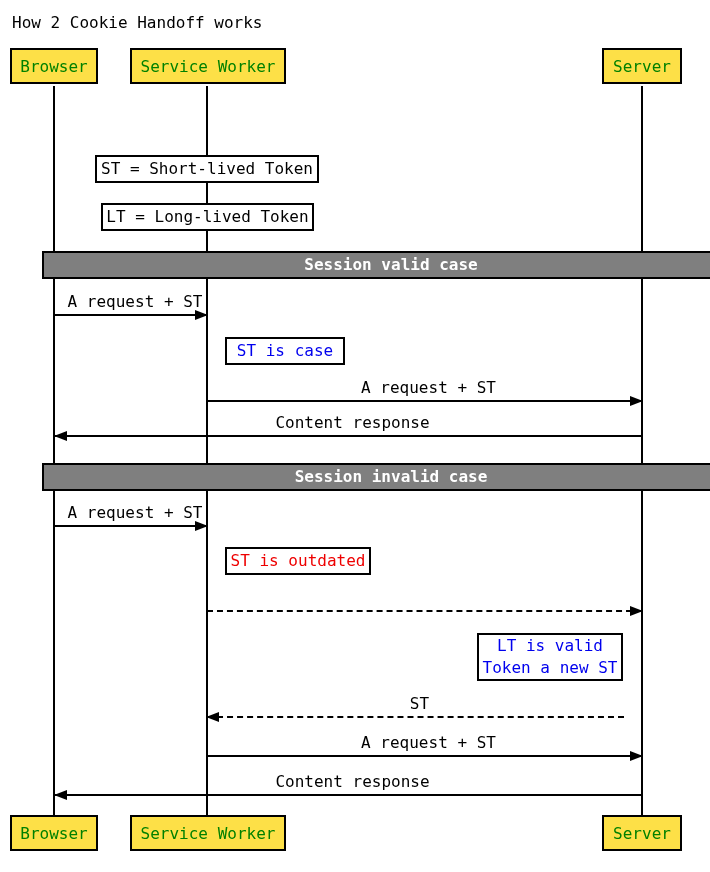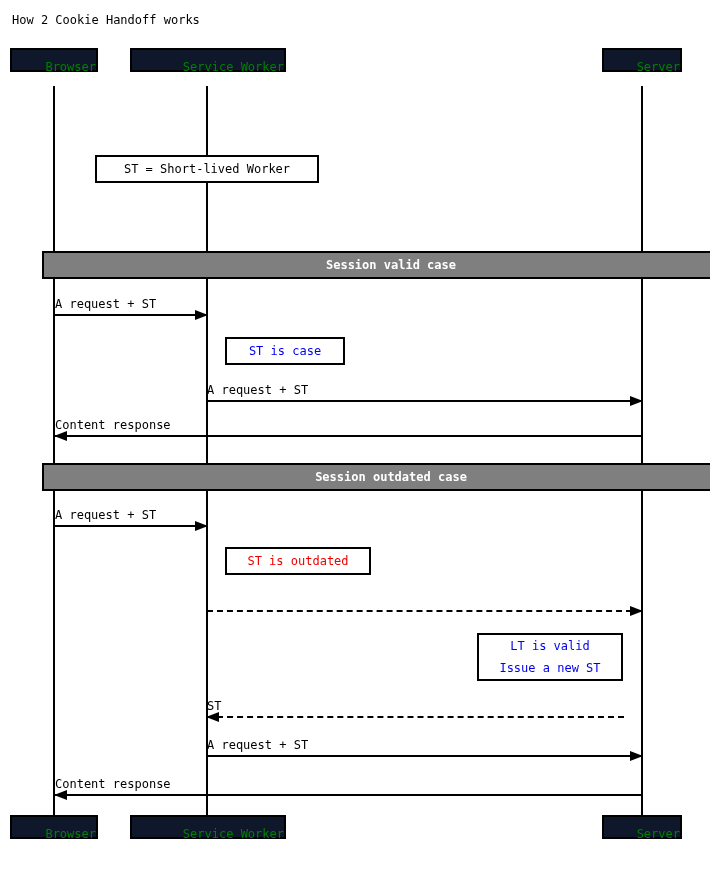--- a/index.html
+++ b/index.html
@@ -10,45 +10,45 @@
     --section-band-text: #ffffff;
     --line: #000000;
   }
   html, body { margin: 0; padding: 0; background: #ffffff; }
   .canvas {
     position: relative;
     width: 710px;
     height: 872px;
     background: #ffffff;
     font-family: "DejaVu Sans Mono", "Liberation Mono", monospace;
-    font-size: 12px;
+    font-size: 16px;
     color: #000000;
     overflow: hidden;
   }
   .title {
     position: absolute;
     left: 12px;
     top: 13px;
     white-space: nowrap;
   }
   .lifeline {
     position: absolute;
     top: 86px;
     height: 730px;
     width: 2px;
     background: var(--line);
   }
   .actor {
     position: absolute;
-    height: 24px;
+    height: 36px;
     border: 2px solid var(--line);
     box-sizing: border-box;
-    background: #0f172a;
+    background: #fde047;
     color: var(--actor-text);
-    text-align: right;
+    text-align: center;
     line-height: 34px;
     white-space: nowrap;
   }
   .note {
     position: absolute;
     height: 28px;
     border: 2px solid var(--line);
     box-sizing: border-box;
     background: #ffffff;
     text-align: center;
@@ -71,22 +71,22 @@
     background: var(--section-band-bg);
     color: var(--section-band-text);
     font-weight: bold;
     text-align: center;
     line-height: 24px;
     white-space: nowrap;
   }
   .msg { position: absolute; height: 26px; }
   .msg-label {
     position: absolute;
-    left: 0; right: 0; bottom: 5px;
-    text-align: left;
+    left: 8px; right: 0; bottom: 5px;
+    text-align: center;
     white-space: nowrap;
   }
   .msg-line {
     position: absolute;
     left: 0; right: 0; bottom: 0;
     height: 0;
     border-top: 2px solid var(--line);
   }
   .msg-line.dashed { border-top-style: dashed; }
   .arrowhead {
@@ -107,21 +107,22 @@
   <div class="title">How 2 Cookie Handoff works</div>
 
   <div class="lifeline" style="left:53px"></div>
   <div class="lifeline" style="left:206px"></div>
   <div class="lifeline" style="left:641px"></div>
 
   <div class="actor" style="left:10px; top:48px; width:88px"><span>Browser</span></div>
   <div class="actor" style="left:130px; top:48px; width:156px"><span>Service Worker</span></div>
   <div class="actor" style="left:602px; top:48px; width:80px"><span>Server</span></div>
 
-  <div class="note" style="left:95px; top:155px; width:224px"><span>ST = Short-lived Worker</span></div>
+  <div class="note" style="left:95px; top:155px; width:224px"><span>ST = Short-lived Token</span></div>
+  <div class="note" style="left:101px; top:203px; width:213px"><span>LT = Long-lived Token</span></div>
 
   <div class="band" style="top:251px"><span>Session valid case</span></div>
 
   <div class="msg" style="left:55px; top:290px; width:152px">
     <div class="msg-label">A request + ST</div>
     <div class="msg-line solid"></div>
     <div class="arrowhead right"></div>
   </div>
 
   <div class="note blue" style="left:225px; top:337px; width:120px"><span>ST is case</span></div>
@@ -131,38 +132,38 @@
     <div class="msg-line solid"></div>
     <div class="arrowhead right"></div>
   </div>
 
   <div class="msg" style="left:55px; top:411px; width:587px">
     <div class="msg-label">Content response</div>
     <div class="msg-line solid"></div>
     <div class="arrowhead left"></div>
   </div>
 
-  <div class="band" style="top:463px"><span>Session outdated case</span></div>
+  <div class="band" style="top:463px"><span>Session invalid case</span></div>
 
   <div class="msg" style="left:55px; top:501px; width:152px">
     <div class="msg-label">A request + ST</div>
     <div class="msg-line solid"></div>
     <div class="arrowhead right"></div>
   </div>
 
   <div class="note red" style="left:225px; top:547px; width:146px"><span>ST is outdated</span></div>
 
   <div class="msg" style="left:207px; top:586px; width:435px">
     <div class="msg-line dashed"></div>
     <div class="arrowhead right"></div>
   </div>
 
   <div class="note blue two-line" style="left:477px; top:633px; width:146px">
     <div>LT is valid</div>
-    <div>Issue a new ST</div>
+    <div>Token a new ST</div>
   </div>
 
   <div class="msg" style="left:207px; top:692px; width:417px">
     <div class="msg-label">ST</div>
     <div class="msg-line dashed"></div>
     <div class="arrowhead left"></div>
   </div>
 
   <div class="msg" style="left:207px; top:731px; width:435px">
     <div class="msg-label">A request + ST</div>

